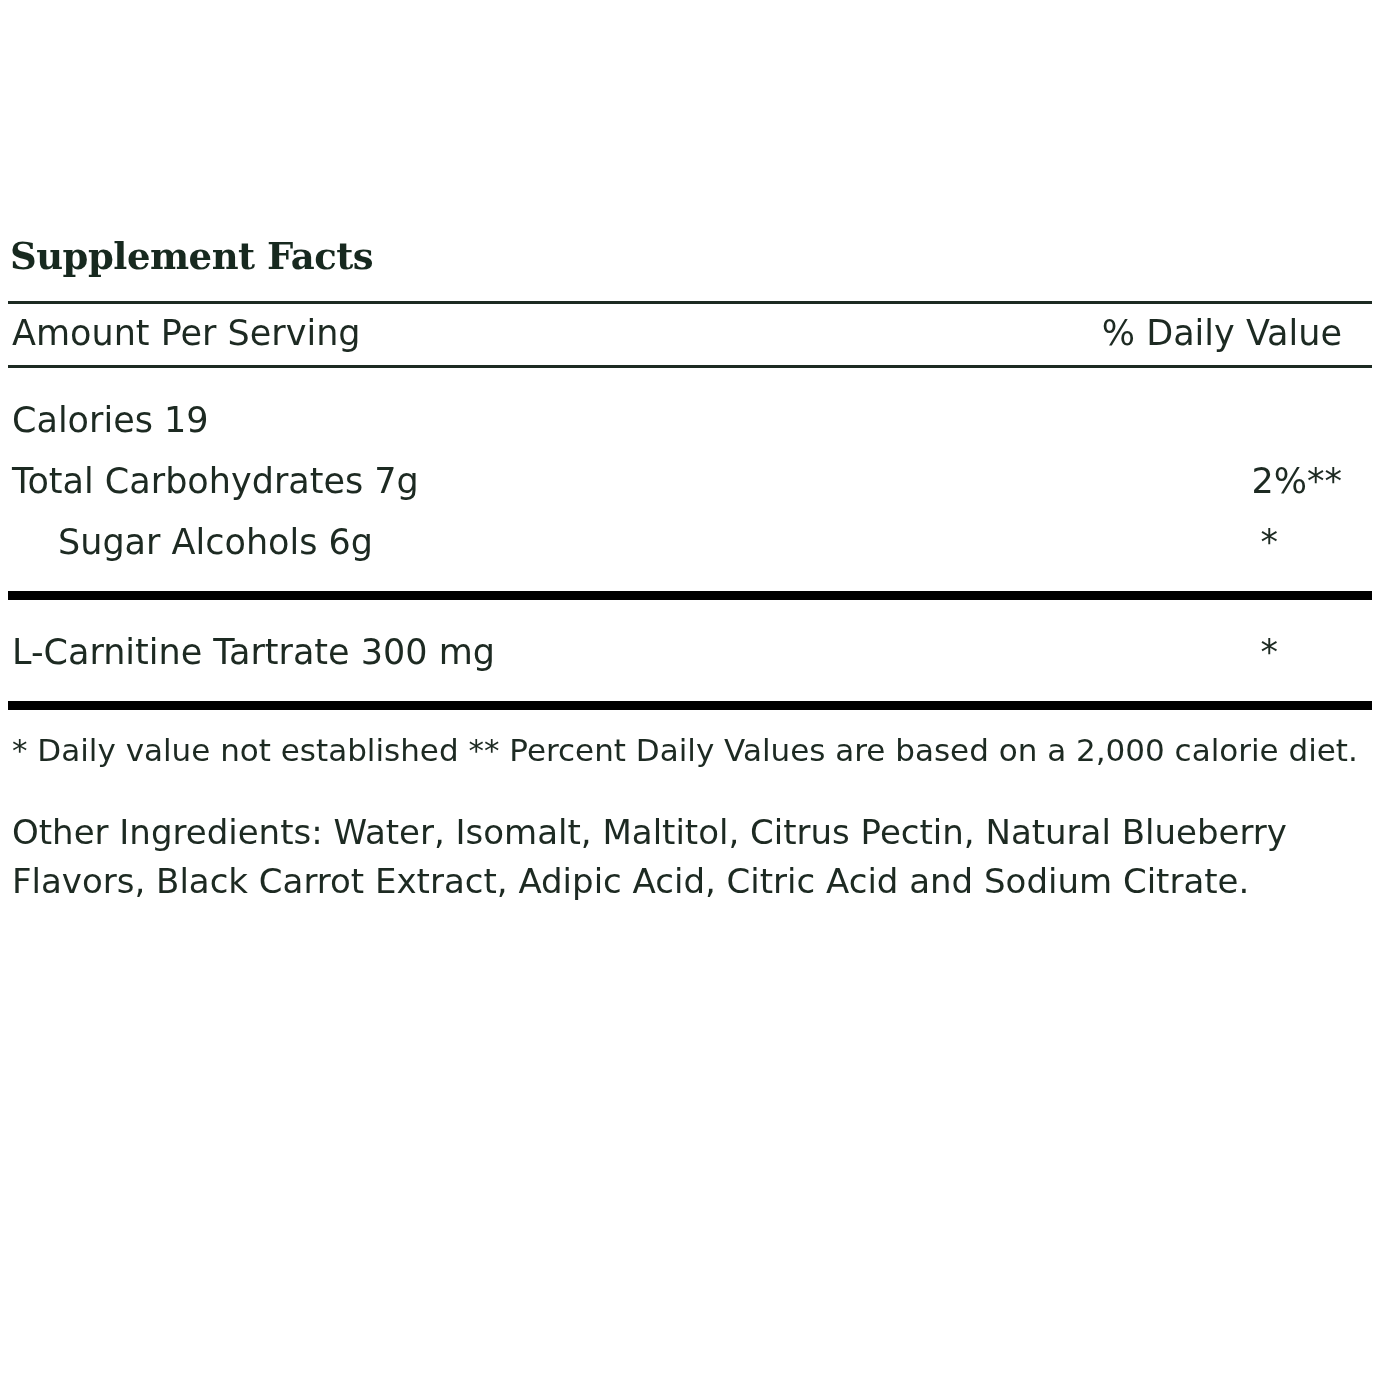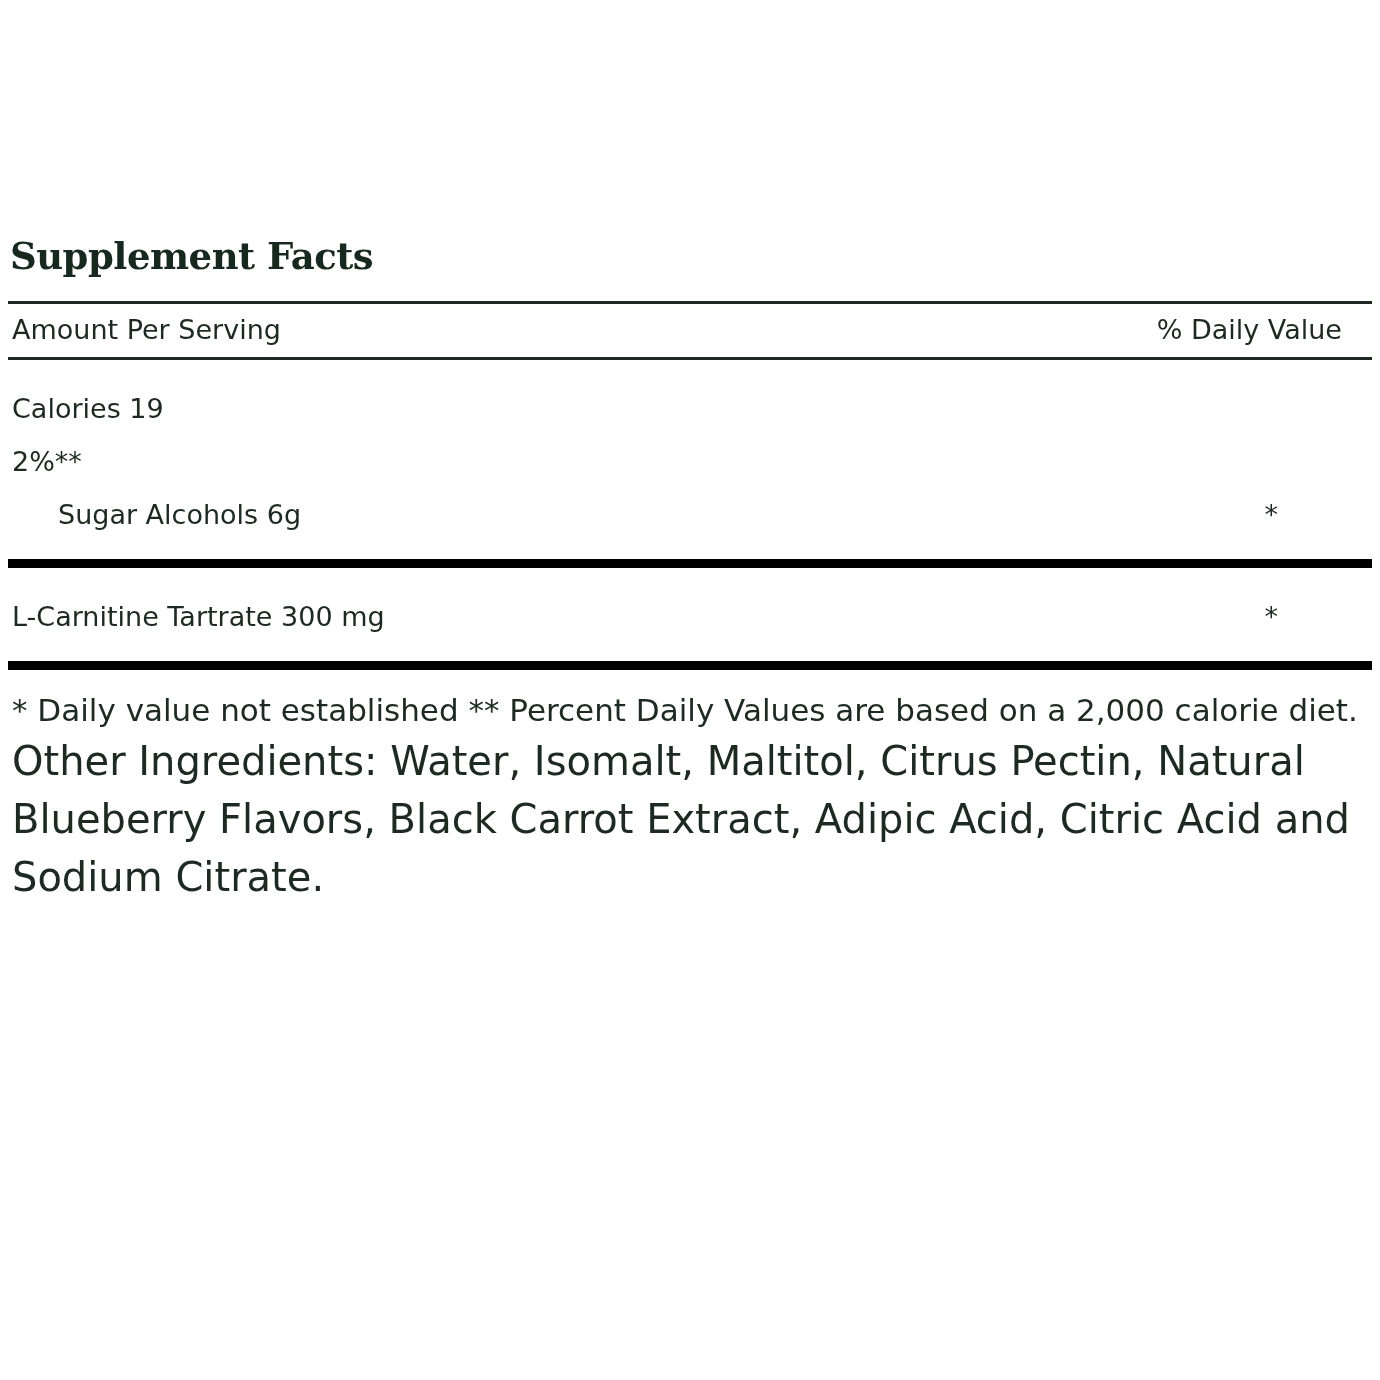--- a/index.html
+++ b/index.html
@@ -40,21 +40,21 @@
   .rule-thick {
     height: 9px;
     background: #000000;
     width: 100%;
   }
 
   .row {
     display: flex;
     align-items: baseline;
     justify-content: space-between;
-    font-size: 27px;
+    font-size: 35px;
     line-height: 1.0;
     color: #1d2a22;
   }
 
   .header-row {
     padding: 12px 4px 14px 4px;
   }
 
   .nutrient-block {
     padding: 22px 4px 18px 4px;
@@ -76,24 +76,25 @@
   }
 
   .ingredient-block {
     padding: 20px 4px 0 4px;
   }
 
   .footnote {
     font-size: 31px;
     line-height: 1.35;
     color: #1d2a22;
+    margin-bottom: 36px;
   }
 
   .other-ing {
-    font-size: 40px;
+    font-size: 34px;
     line-height: 1.45;
     color: #1d2a22;
   }
 </style>
 </head>
 <body>
 
 <div class="panel">
 
   <h1 class="title">Supplement Facts</h1>
@@ -108,20 +109,21 @@
   <div class="rule-thin"></div>
 
   <div class="nutrient-block">
 
     <div class="row nutrient-row">
       <span>Calories 19</span>
       <span class="dv"></span>
     </div>
 
     <div class="row nutrient-row">
+      <span>Total Carbohydrates 7g</span>
       <span class="dv">2%**</span>
     </div>
 
     <div class="row nutrient-row">
       <span class="indent-1">Sugar Alcohols 6g</span>
       <span class="dv star">*</span>
     </div>
 
   </div>
 

